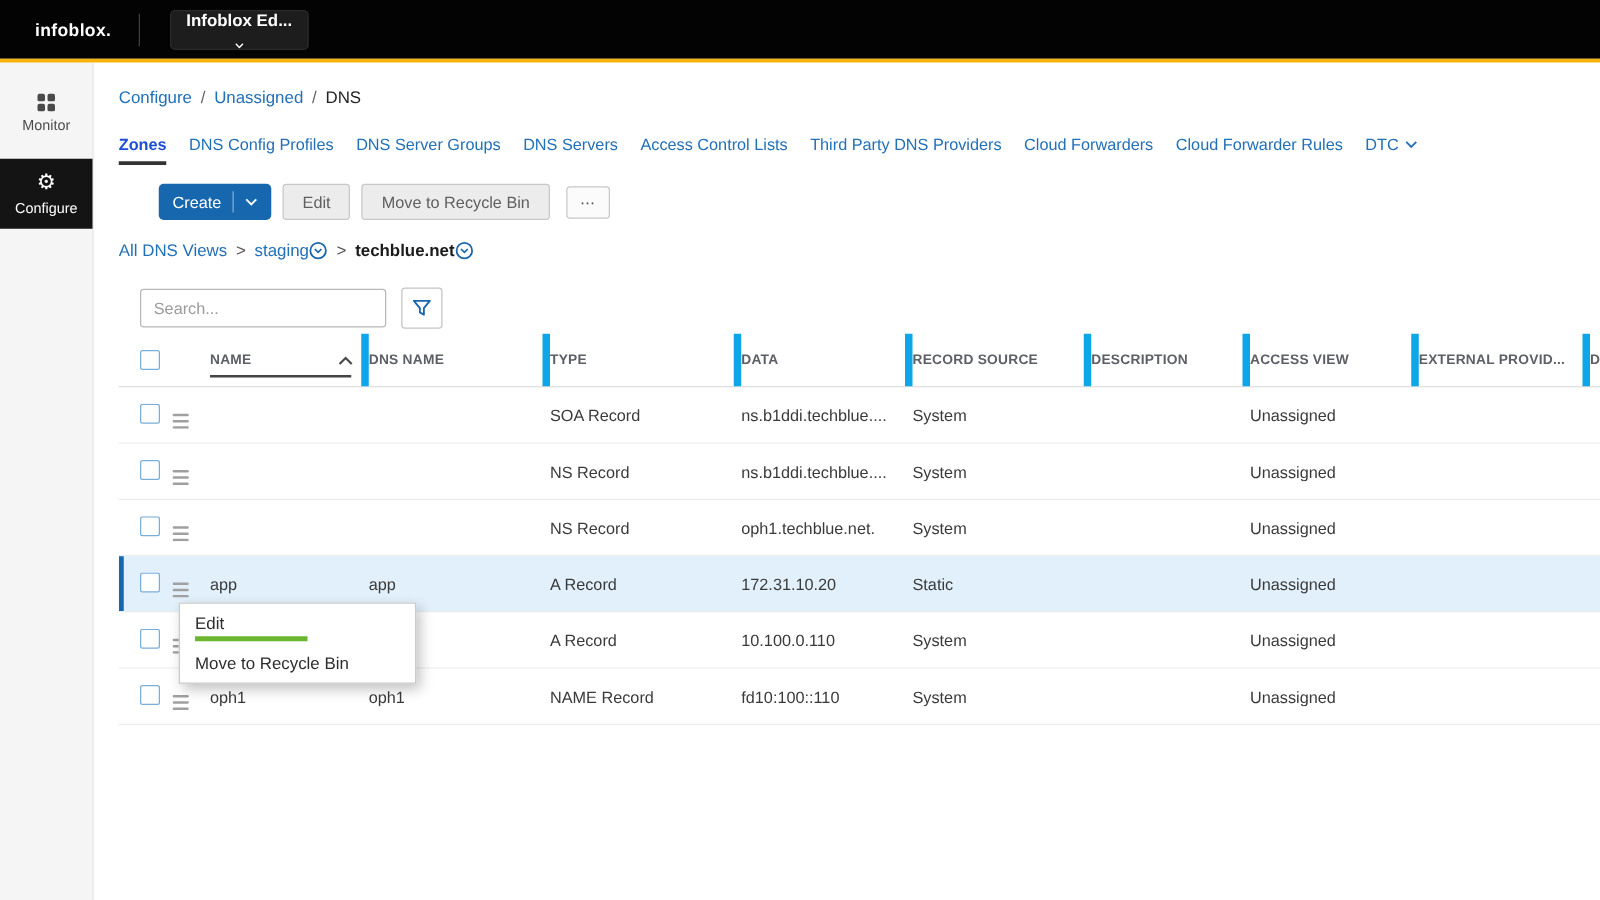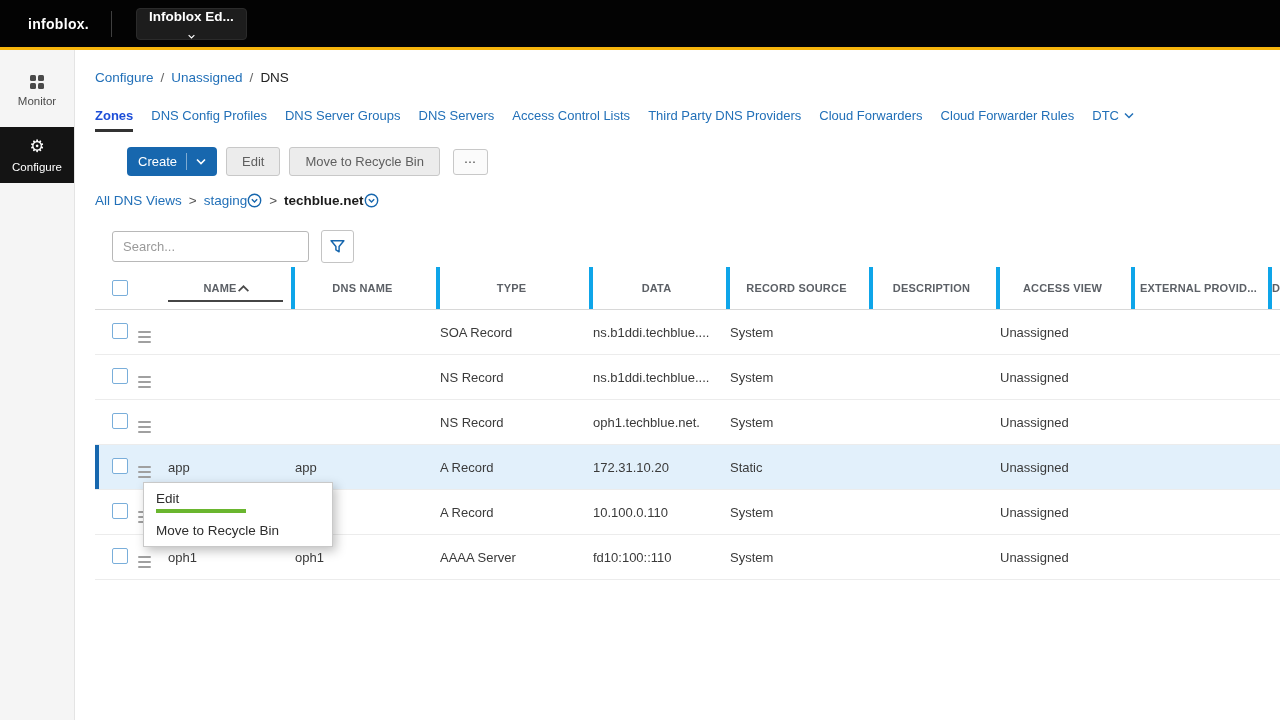--- a/index.html
+++ b/index.html
@@ -48,21 +48,21 @@
   .search-row{margin-top:22px;margin-left:17px;display:flex;gap:12px;align-items:center;}
   .search-input{width:197px;height:31px;border:1px solid #b8b8b8;border-radius:3px;padding:0 10px;font-size:13px;font-family:inherit;color:#3b82f6;outline:none;}
   .search-input::placeholder{color:#9a9a9a;}
   .filter-btn{width:33px;height:33px;border:1px solid #c4c4c4;border-radius:3px;background:#fff;display:flex;align-items:center;justify-content:center;cursor:pointer;}
 
   
   .table{margin-top:4px;width:1244px;font-size:13px;color:#3a3a3a;}
   .thead,.tr{display:grid;grid-template-columns:26px 30px 127px 145px 153px 137px 143px 127px 135px 137px 60px;align-items:center;padding-left:17px;}
   .thead{height:43px;border-bottom:1px solid #d8d8d8;font-size:11px;font-weight:bold;color:#5c6066;letter-spacing:.2px;}
   .th{height:100%;display:flex;align-items:center;position:relative;padding-right:6px;}
-  .th.bordered{border-right:4px solid #0ea5e9;justify-content:center;}
+  .th.bordered{border-right:6px solid #0ea5e9;}
   .th-name{justify-content:space-between;}
   .th-name::after{content:"";position:absolute;left:0;right:8px;bottom:7px;height:2px;background:#454545;}
   .tr{height:45px;border-bottom:1px solid #ececec;background:#fff;cursor:default;}
   .tr.selected{background:#e2f0fb;box-shadow:inset 4px 0 0 #1767ae;}
   .td{overflow:hidden;white-space:nowrap;text-overflow:ellipsis;padding-right:8px;}
   .checkbox{width:16px;height:16px;border:1.5px solid #79aeda;border-radius:2px;background:#fff;display:inline-block;cursor:pointer;}
   .hamburger{display:inline-flex;flex-direction:column;gap:3px;cursor:pointer;}
   .hamburger i{width:13px;height:2px;background:#a0a0a0;border-radius:1px;display:block;}
 
   
@@ -312,21 +312,21 @@
         </div>
         <div class="tr">
           <div class="td"><span class="checkbox"></span></div>
           <div class="td"><span class="hamburger">
               <i></i>
               <i></i>
               <i></i>
             </span></div>
           <div class="td">oph1</div>
           <div class="td">oph1</div>
-          <div class="td">AAAA Server</div>
+          <div class="td">NAME Record</div>
           <div class="td">fd10:100::110</div>
           <div class="td">System</div>
           <div class="td"></div>
           <div class="td">Unassigned</div>
           <div class="td"></div>
           <div class="td"></div>
         </div>
       </div>
   </div>
 </main>

